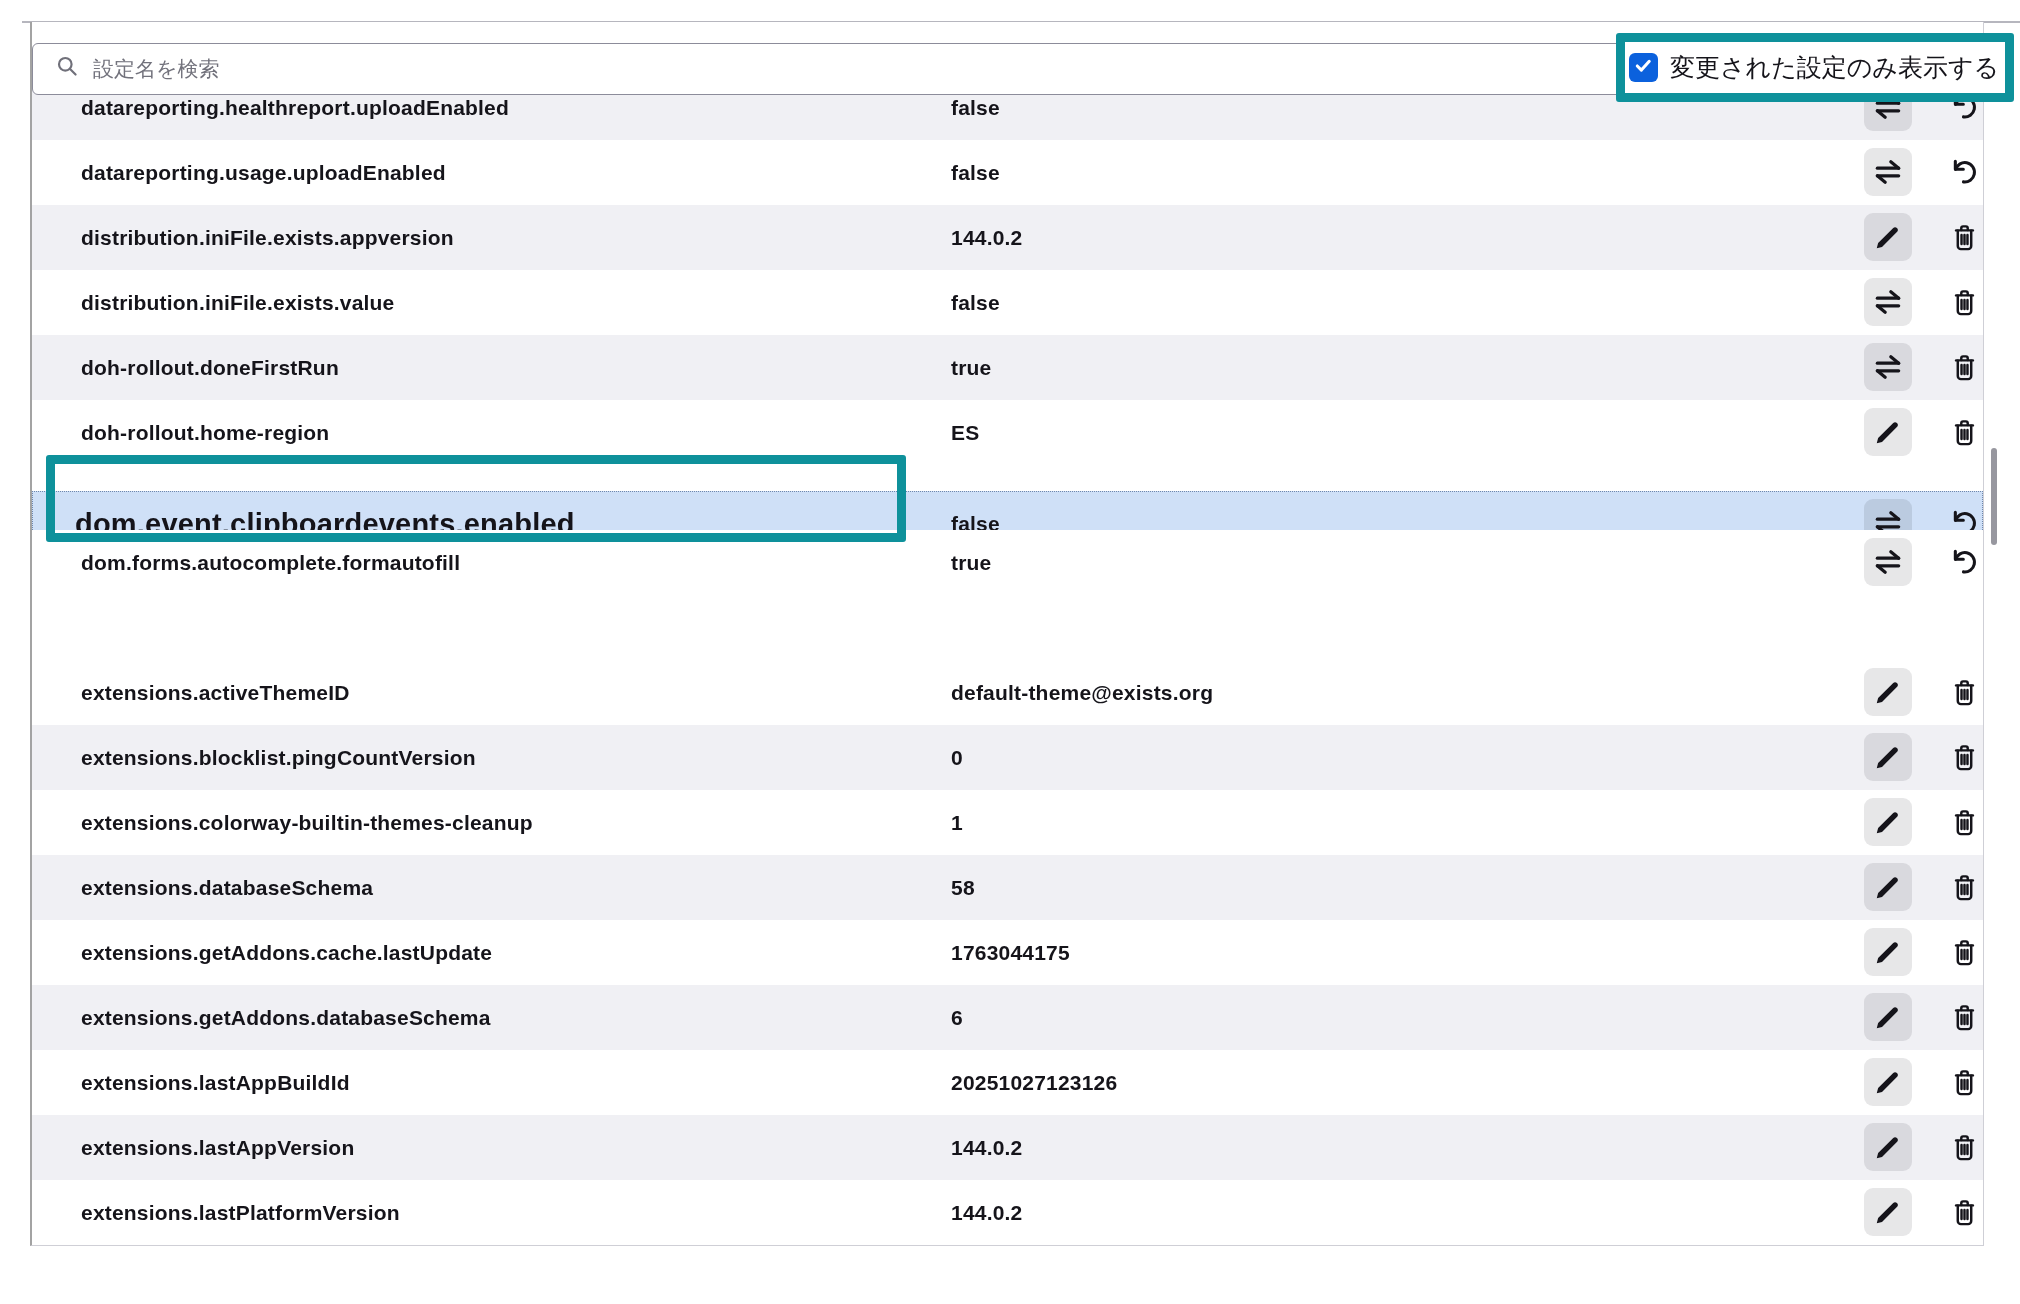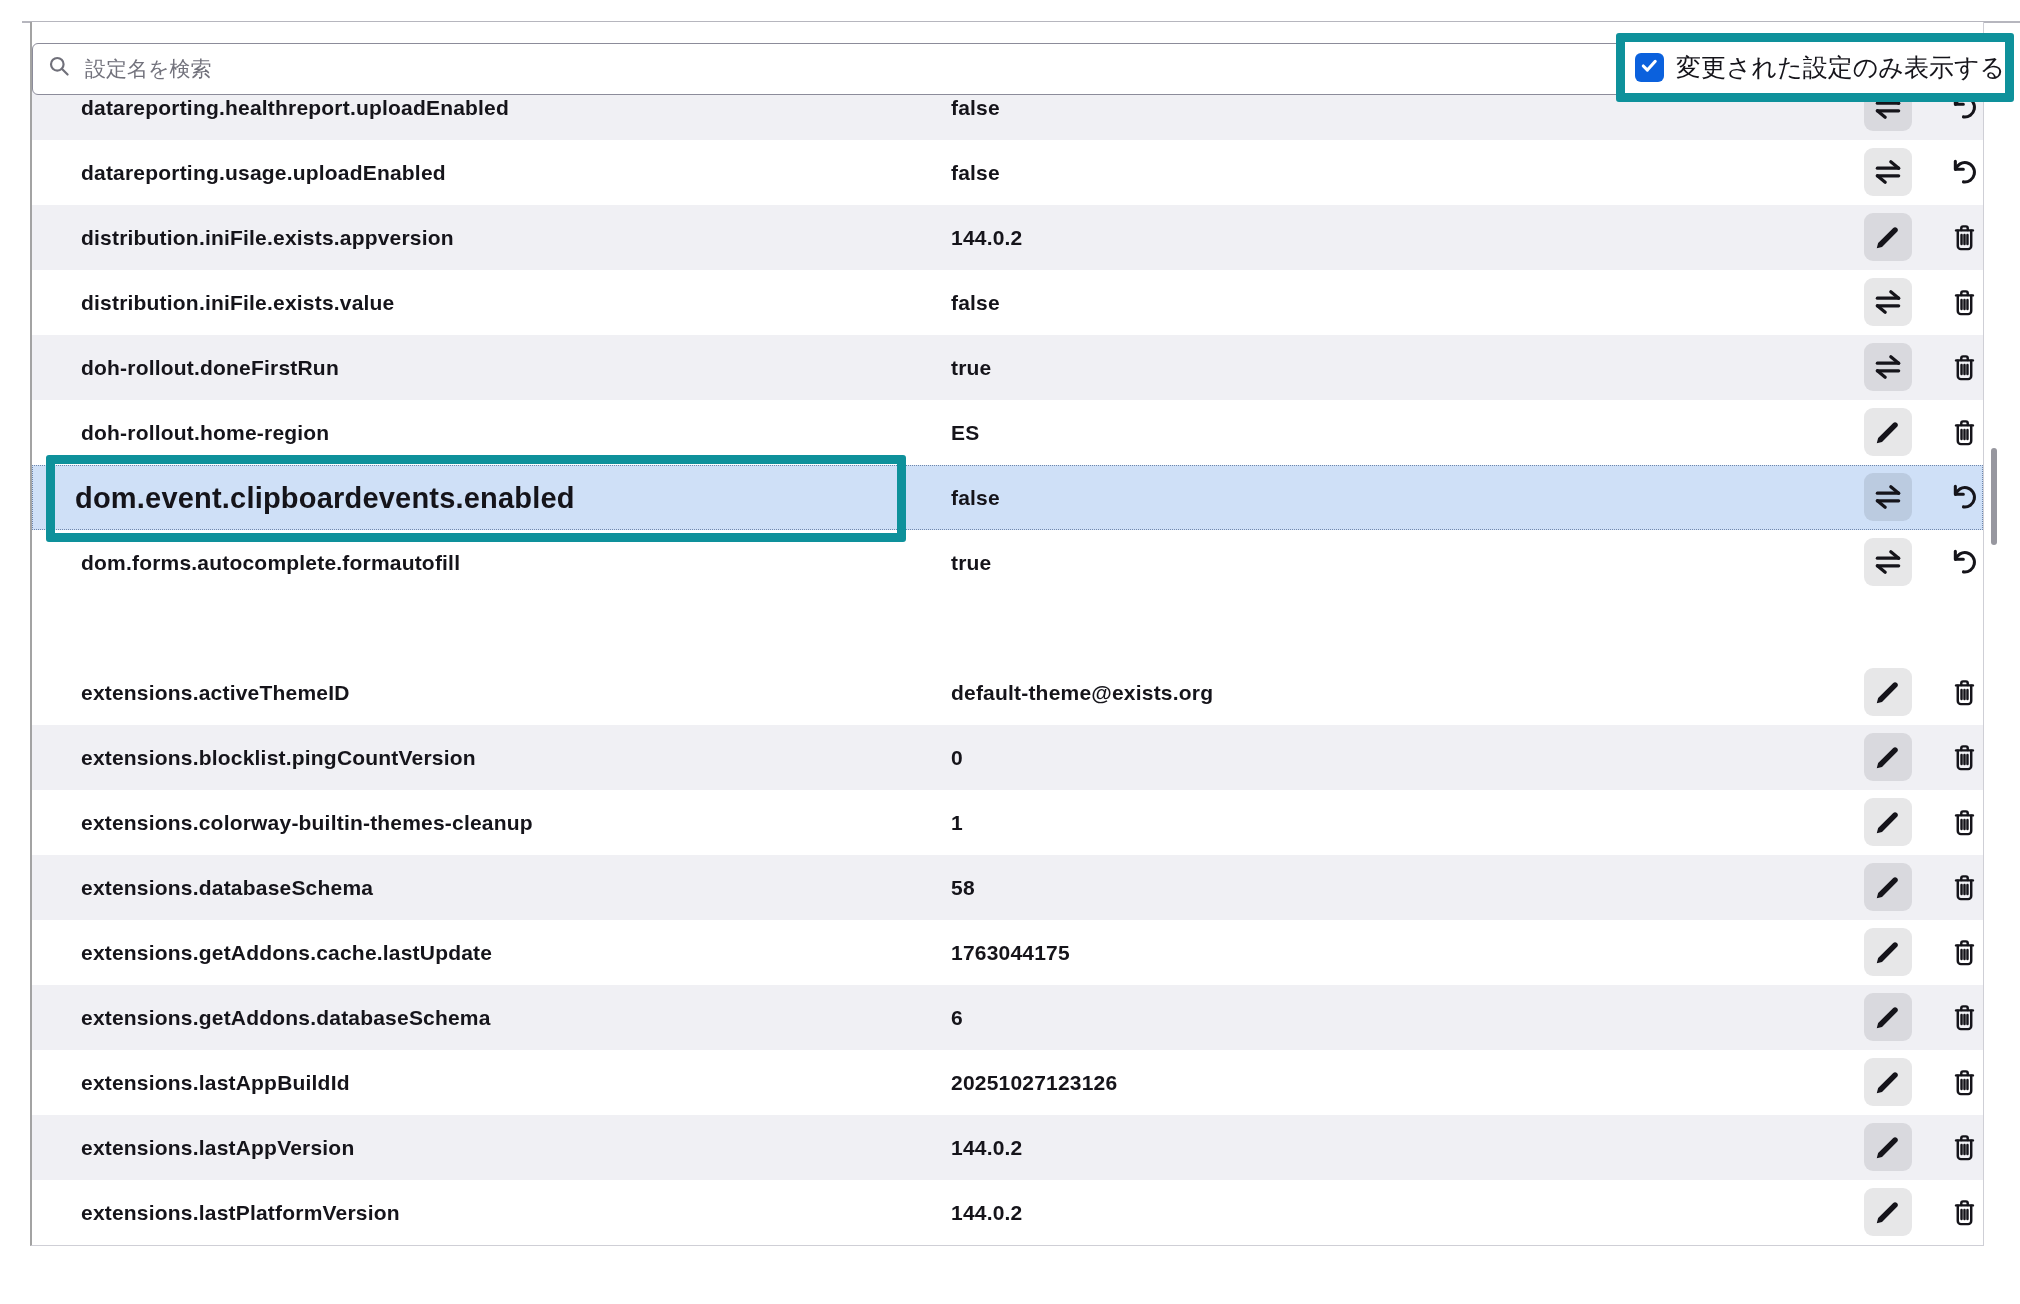--- a/index.html
+++ b/index.html
@@ -33,34 +33,34 @@
     position:absolute;top:8px;width:48px;height:48px;border:none;padding:0;margin:0;
     display:flex;align-items:center;justify-content:center;background:transparent;cursor:pointer;
   }
   .icon-btn.primary{left:1832px;border-radius:9px;background:rgba(21,20,26,0.10);}
   .icon-btn.secondary{left:1908px;background:transparent;}
   .icon-btn svg{display:block;}
   
   .searchbar{
     position:absolute;left:32px;top:43px;width:1948px;height:52px;box-sizing:border-box;
     background:#ffffff;border:1px solid #8c8c9a;border-radius:6px;z-index:5;
-    display:flex;align-items:center;padding-left:14px;
+    display:flex;align-items:center;padding-left:22px;
   }
   .searchbar input{
     border:none;outline:none;flex:1;font-size:21px;margin-left:10px;
     font-family:"Liberation Sans", sans-serif;color:#15141a;background:transparent;
   }
   .searchbar input::placeholder{color:#72727c;opacity:1;}
   
   .scroll-thumb{position:absolute;left:1991px;top:448px;width:6px;height:97px;border-radius:3px;background:#97979f;z-index:6;}
   
   .anno{box-sizing:border-box;border:9px solid #0e919b;border-radius:3px;position:absolute;z-index:10;}
   .anno-filter{
     left:1616px;top:33px;width:398px;height:69px;background:#ffffff;
-    display:flex;align-items:center;padding-left:10px;pointer-events:auto;
+    display:flex;align-items:center;padding-left:4px;pointer-events:auto;
   }
   .anno-pref{left:46px;top:455px;width:860px;height:87px;background:transparent;pointer-events:none;}
   .checkbox{
     width:29px;height:29px;border-radius:6px;background:#0b61dd;flex:0 0 auto;
     display:flex;align-items:center;justify-content:center;cursor:pointer;
   }
   .filter-label{font-size:25px;margin-left:12px;white-space:nowrap;color:#15141a;}
 </style>
 </head>
 <body>
@@ -203,21 +203,21 @@
             <path d="M5.5 6.5 H18.5"></path>
             <path d="M9.5 6.2 V4.8 C9.5 4 10.1 3.4 10.9 3.4 H13.1 C13.9 3.4 14.5 4 14.5 4.8 V6.2"></path>
             <path d="M6.8 6.7 V18.6 C6.8 19.9 7.9 21 9.2 21 H14.8 C16.1 21 17.2 19.9 17.2 18.6 V6.7"></path>
             <path d="M9.7 10 V17"></path>
             <path d="M12 10 V17"></path>
             <path d="M14.3 10 V17"></path>
           </svg>
         </span>
       </button>
     </div>
-    <div class="row selected" style="top: 443px; text-decoration: underline;">
+    <div class="row selected" style="top: 469px; text-decoration: underline;">
       <span class="pname">dom.event.clipboardevents.enabled</span>
       <span class="pvalue">false</span>
       <button class="icon-btn primary">
         <span>
           <svg width="34" height="34" viewBox="0 0 24 24" fill="none" stroke="#15141a" stroke-width="2.3" stroke-linecap="round" stroke-linejoin="round">
             <path d="M4.5 9.3 H19.5"></path>
             <path d="M19.5 9.3 L14 4.8"></path>
             <path d="M19.5 14.7 H4.5"></path>
             <path d="M4.5 14.7 L10 19.2"></path>
           </svg>

